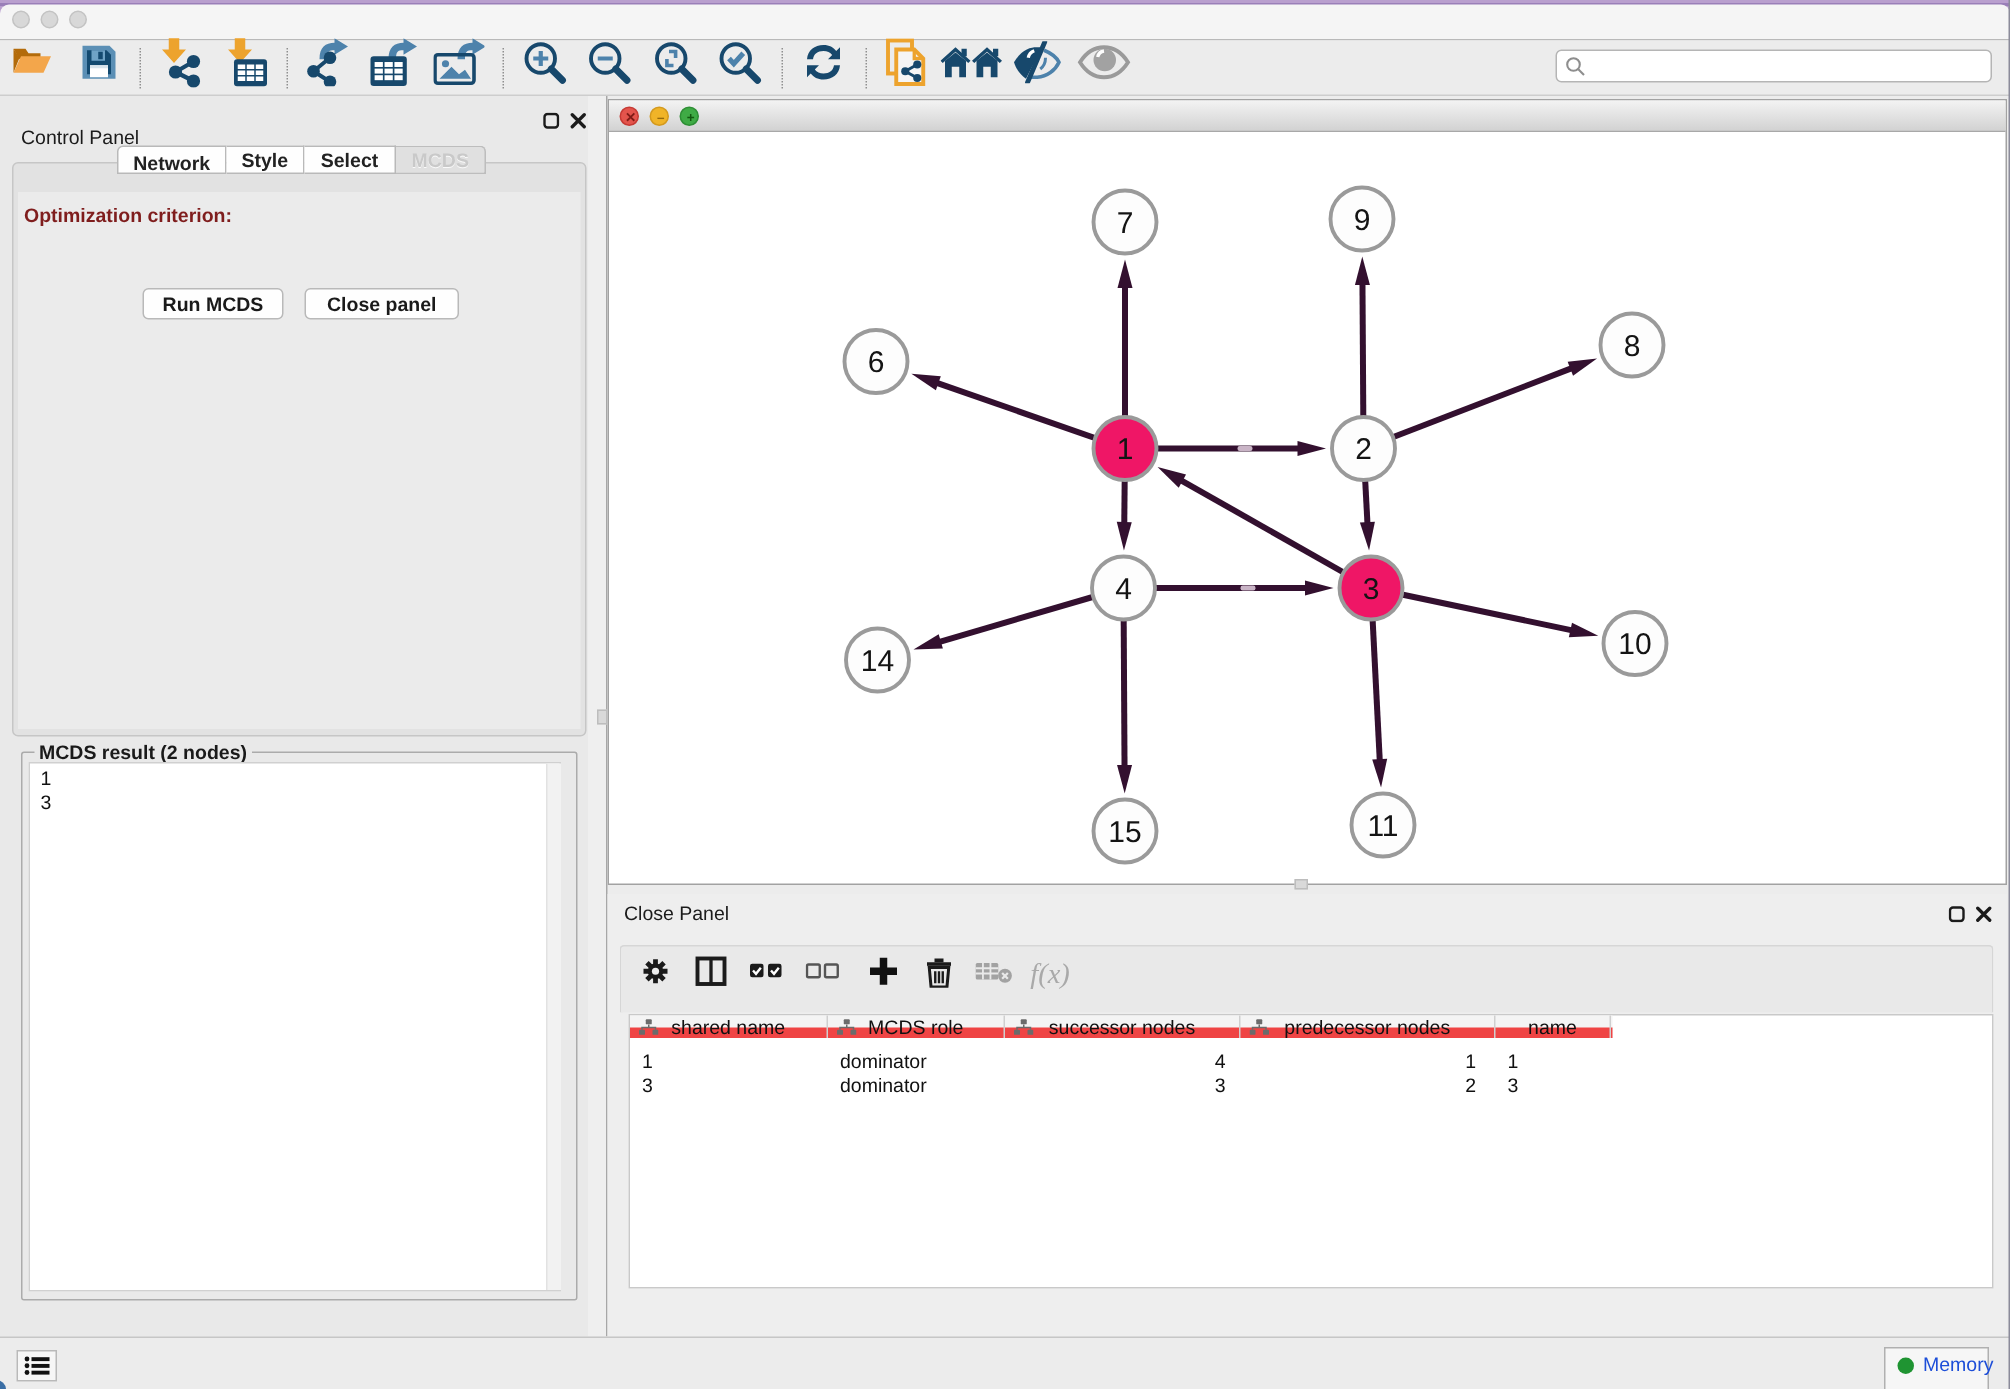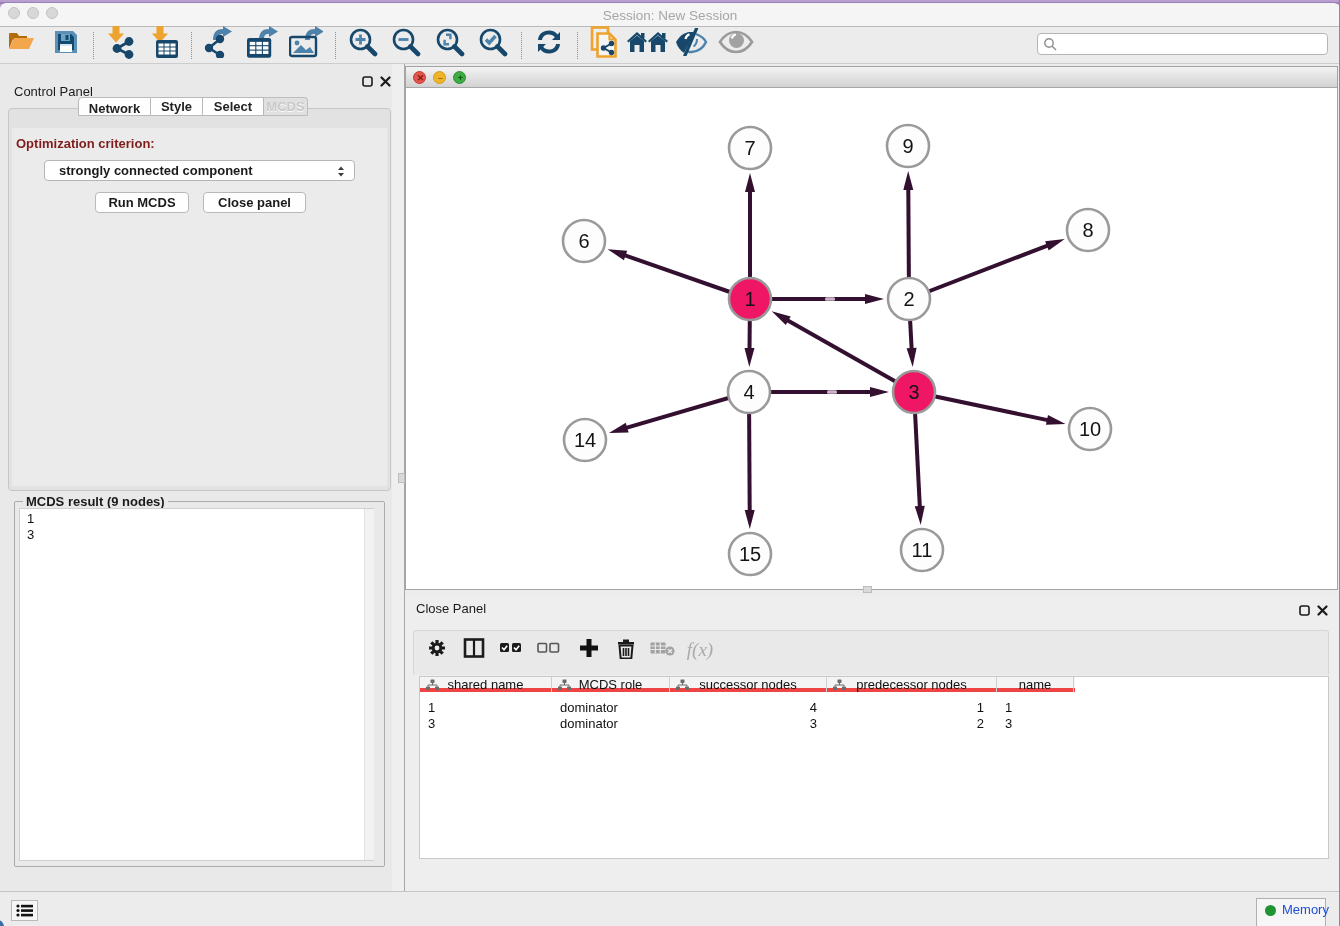--- a/index.html
+++ b/index.html
@@ -70,21 +70,21 @@
 
 #tpanel { left:405px; top:596px; width:933px; height:295px; background:#eeeeee; }
 #tp-title { position:absolute; left:11px; top:5px; font-size:13px; color:#1b1b1b; }
 #tp-tools { position:absolute; left:8px; top:34px; width:916px; height:45px;
   background:#e9e9e9; border:1px solid #d6d6d6; border-bottom:none; border-radius:3px 3px 0 0; }
 #tp-tools .ti { position:absolute; top:calc(50% - 3px); transform:translate(-50%,-50%); }
 #fx { font-family:"Liberation Serif", serif; font-style:italic; font-size:19px; color:#a9a9a9; }
 #tbl { position:absolute; left:14px; top:80px; width:910px; height:183px; background:#fff;
   border:1px solid #c9c9c9; }
 #thead { position:absolute; left:0; top:0; width:655px; height:15px; background:#f4f4f4;
-  border-bottom:4px solid #ef4444; }
+  border-bottom:7px solid #ef4444; }
 .th { position:absolute; top:0; height:15px; border-right:1px solid #cfcfcf;
   font-size:13px; color:#111; text-align:center; line-height:15px; }
 .th svg { position:absolute; left:6px; top:2px; }
 .td { position:absolute; font-size:13px; color:#111; height:15px; line-height:15px; }
 
 #btabs { position:absolute; left:287px; top:270px; display:flex; }
 #btabs .tab { font-size:13px; padding:0 11px; }
 
 #statusbar { left:0; top:891px; width:1340px; height:35px; background:#ececec;
   border-top:1px solid #c6c6c6; }
@@ -99,21 +99,20 @@
 #redge { left:1339px; top:0; width:1px; height:926px; background:#8b8b9a; }
 </style></head><body>
 
 <div class="abs" id="purple">
     <div class="dk"></div>
   </div>
 <div class="abs" id="titlebar">
   <div class="tl" style="left:8px"></div>
   <div class="tl" style="left:27px"></div>
   <div class="tl" style="left:46px"></div>
-  <div id="wtitle">Session: New Session</div>
 </div>
 
 <div class="abs" id="toolbar">
   <span class="ti" style="left:22px"><svg width="30" height="26" viewBox="0 0 30 26">
         <path d="M2 4 h8 l2 3 h8 v4 h-14 z" fill="#b36b0a"></path>
         <path d="M2 4 v16 l4 -10 z" fill="#b36b0a"></path>
         <path d="M2 20 L7 9 h20 l-5 11 z" fill="#f3a64b"></path>
       </svg></span>
   <span class="ti" style="left:66px"><svg width="26" height="26" viewBox="0 0 26 26">
         <path d="M2 2 h18 l4 4 v18 h-22 z" fill="#5b8fb5"></path>
@@ -266,35 +265,30 @@
   <span class="hdr-btns" style="left:362px"><svg width="11" height="11" viewBox="0 0 11 11">
         <rect x="1" y="1" width="9" height="9" rx="2" fill="none" stroke="#1b1b1b" stroke-width="1.6"></rect>
       </svg></span>
   <span class="hdr-btns" style="left:380px"><svg width="11" height="11" viewBox="0 0 11 11">
         <path d="M1.5 1.5 L9.5 9.5 M9.5 1.5 L1.5 9.5" stroke="#1b1b1b" stroke-width="2.2" stroke-linecap="round"></path>
       </svg></span>
   <div class="tabs" style="left:78px; top:33px;">
     <div class="tab first" style="width:73px;padding:2px">Network</div>
       <div class="tab" style="width:52px;padding:0">Style</div>
     <div class="tab" style="width:61px;padding:0">Select</div>
-      <div class="tab last dis" style="width:44px;padding:0">MCDS</div>
+      <div class="tab last dis" style="width:60px;padding:0">MCDS</div>
   </div>
   <div id="tabwrap">
       <div id="mcdspane"></div>
     </div>
   <div id="optlabel">Optimization criterion:</div>
-  <div id="combo">strongly connected component
-    <svg width="14" height="15" viewBox="0 0 14 15">
-      <path d="M4 6 L7 2.5 L10 6 z M4 9 L7 12.5 L10 9 z" fill="#3c3c3c"></path>
-      </svg>
-  </div>
   <div class="pbtn" style="left:95px; width:94px;">Run MCDS</div>
   <div class="pbtn" style="left:203px; width:103px;">Close panel</div>
   <div id="groupbox">
-    <div id="grouplabel">MCDS result (9 nodes)</div>
+    <div id="grouplabel">MCDS result (2 nodes)</div>
     <div id="mcdstext">1<br>3<div id="mcdsscroll"></div></div>
   </div>
 </div>
 
 <div class="abs" id="vdiv"></div>
 <div class="abs" id="vline"></div>
 <div class="abs" id="vgrip"></div>
 
 <div class="abs" id="netwin">
   <div id="nettitle">

